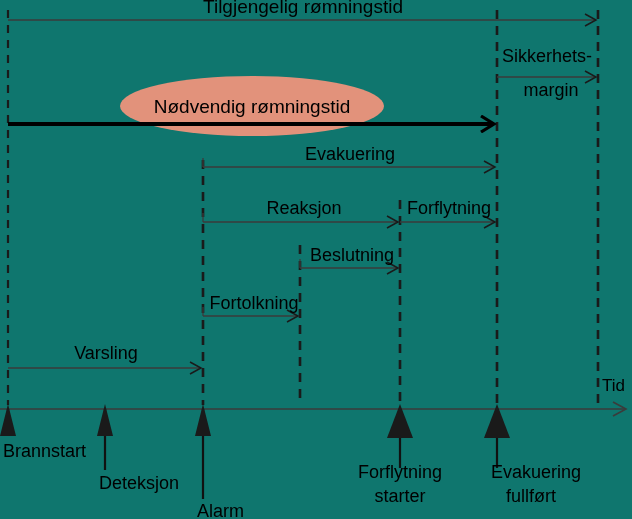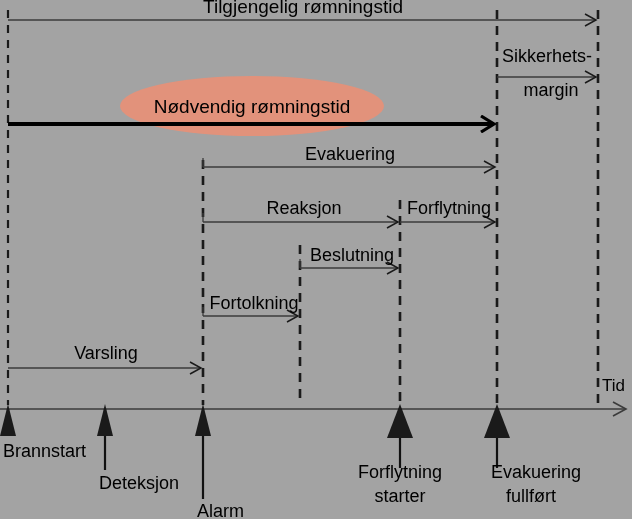--- a/index.html
+++ b/index.html
@@ -4,21 +4,21 @@
 <style>
   html, body {
     margin: 0;
     padding: 0;
     background: #ffffff;
   }
   #diagram-root {
     position: relative;
     width: 632px;
     height: 519px;
-    background: #a3a3a3;
+    background: #0f766e;
     font-family: "Liberation Sans", sans-serif;
     overflow: hidden;
   }
   svg.canvas {
     position: absolute;
     top: 0; left: 0;
     width: 632px;
     height: 519px;
   }
   text {

